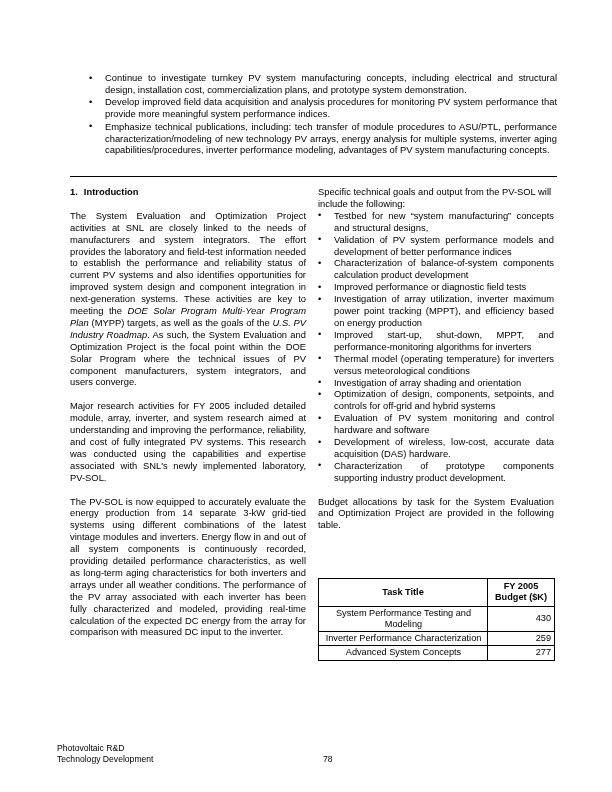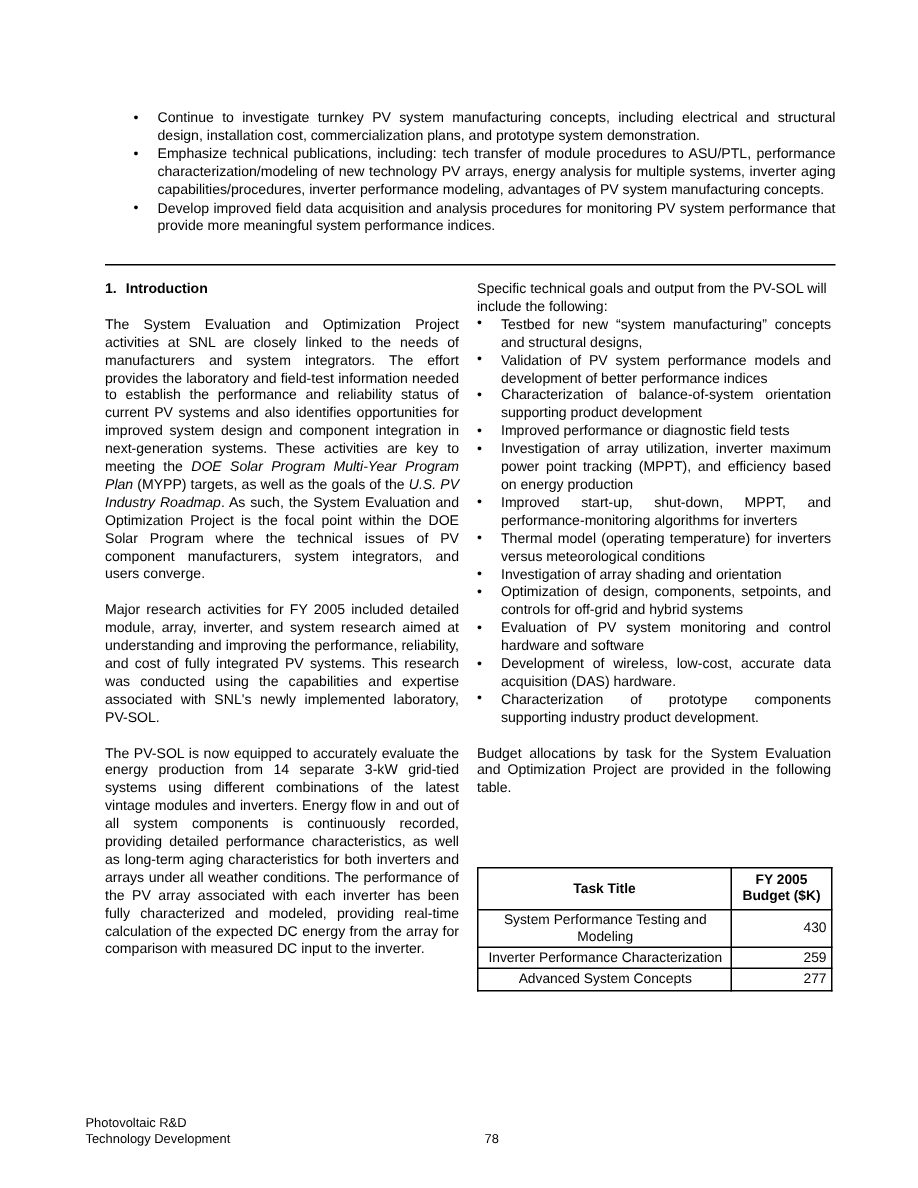--- a/index.html
+++ b/index.html
@@ -178,22 +178,22 @@
   }
 </style>
 </head>
 <body>
 
 <div class="page">
 
   <div class="top-block">
     <ul class="bullets">
       <li><span>Continue to investigate turnkey PV system manufacturing concepts, including electrical and structural design, installation cost, commercialization plans, and prototype system demonstration.</span></li>
+      <li><span>Develop improved field data acquisition and analysis procedures for monitoring PV system performance that provide more meaningful system performance indices.</span></li>
       <li><span>Emphasize technical publications, including: tech transfer of module procedures to ASU/PTL, performance characterization/modeling of new technology PV arrays, energy analysis for multiple systems, inverter aging capabilities/procedures, inverter performance modeling, advantages of PV system manufacturing concepts.</span></li>
-      <li><span>Develop improved field data acquisition and analysis procedures for monitoring PV system performance that provide more meaningful system performance indices.</span></li>
     </ul>
   </div>
 
   <div class="hrule"></div>
 
   <div class="col col-left">
 
     <h2 class="sec">
       <span class="num">1.</span><span>Introduction</span>
     </h2>
@@ -207,21 +207,21 @@
 
   </div>
 
   <div class="col col-right">
 
     <p class="lead">Specific technical goals and output from the PV-SOL will include the following:</p>
 
     <ul class="bullets2">
       <li><span>Testbed for new “system manufacturing” concepts and structural designs,</span></li>
       <li><span>Validation of PV system performance models and development of better performance indices</span></li>
-      <li><span>Characterization of balance-of-system orientation supporting product development</span></li>
+      <li><span>Characterization of balance-of-system components calculation product development</span></li>
       <li><span>Improved performance or diagnostic field tests</span></li>
       <li><span>Investigation of array utilization, inverter maximum power point tracking (MPPT), and efficiency based on energy production</span></li>
       <li><span>Improved start-up, shut-down, MPPT, and performance-monitoring algorithms for inverters</span></li>
       <li><span>Thermal model (operating temperature) for inverters versus meteorological conditions</span></li>
       <li><span>Investigation of array shading and orientation</span></li>
       <li><span>Optimization of design, components, setpoints, and controls for off-grid and hybrid systems</span></li>
       <li><span>Evaluation of PV system monitoring and control hardware and software</span></li>
       <li><span>Development of wireless, low-cost, accurate data acquisition (DAS) hardware.</span></li>
       <li><span>Characterization of prototype components supporting industry product development.</span></li>
     </ul>

